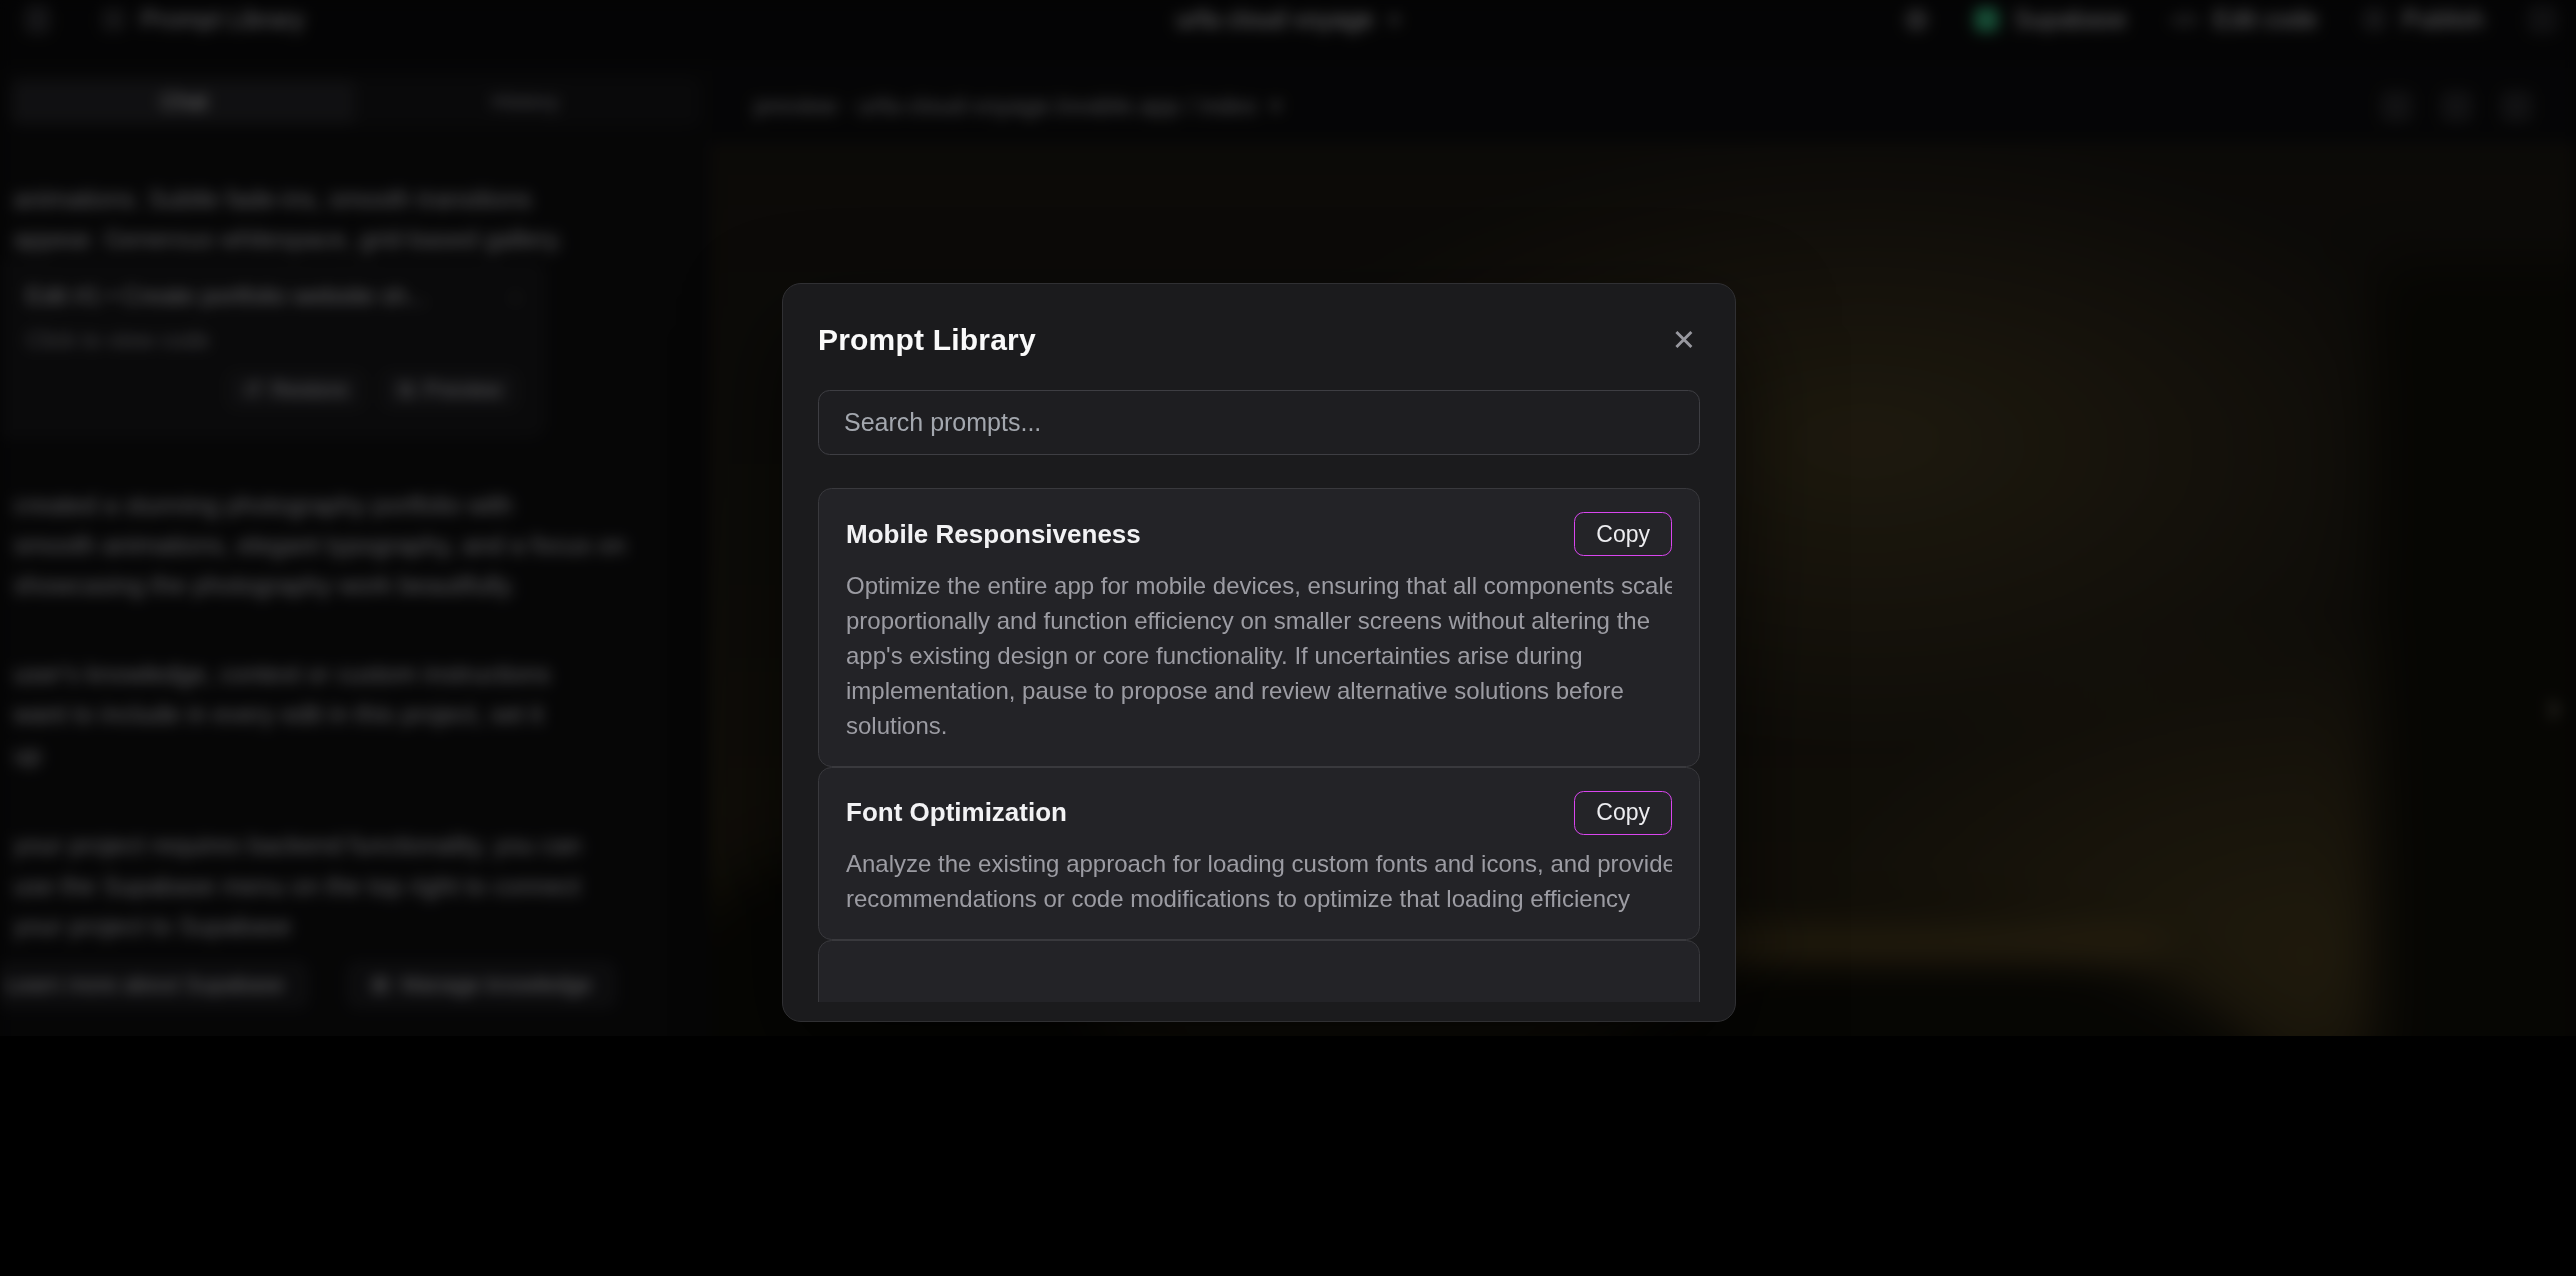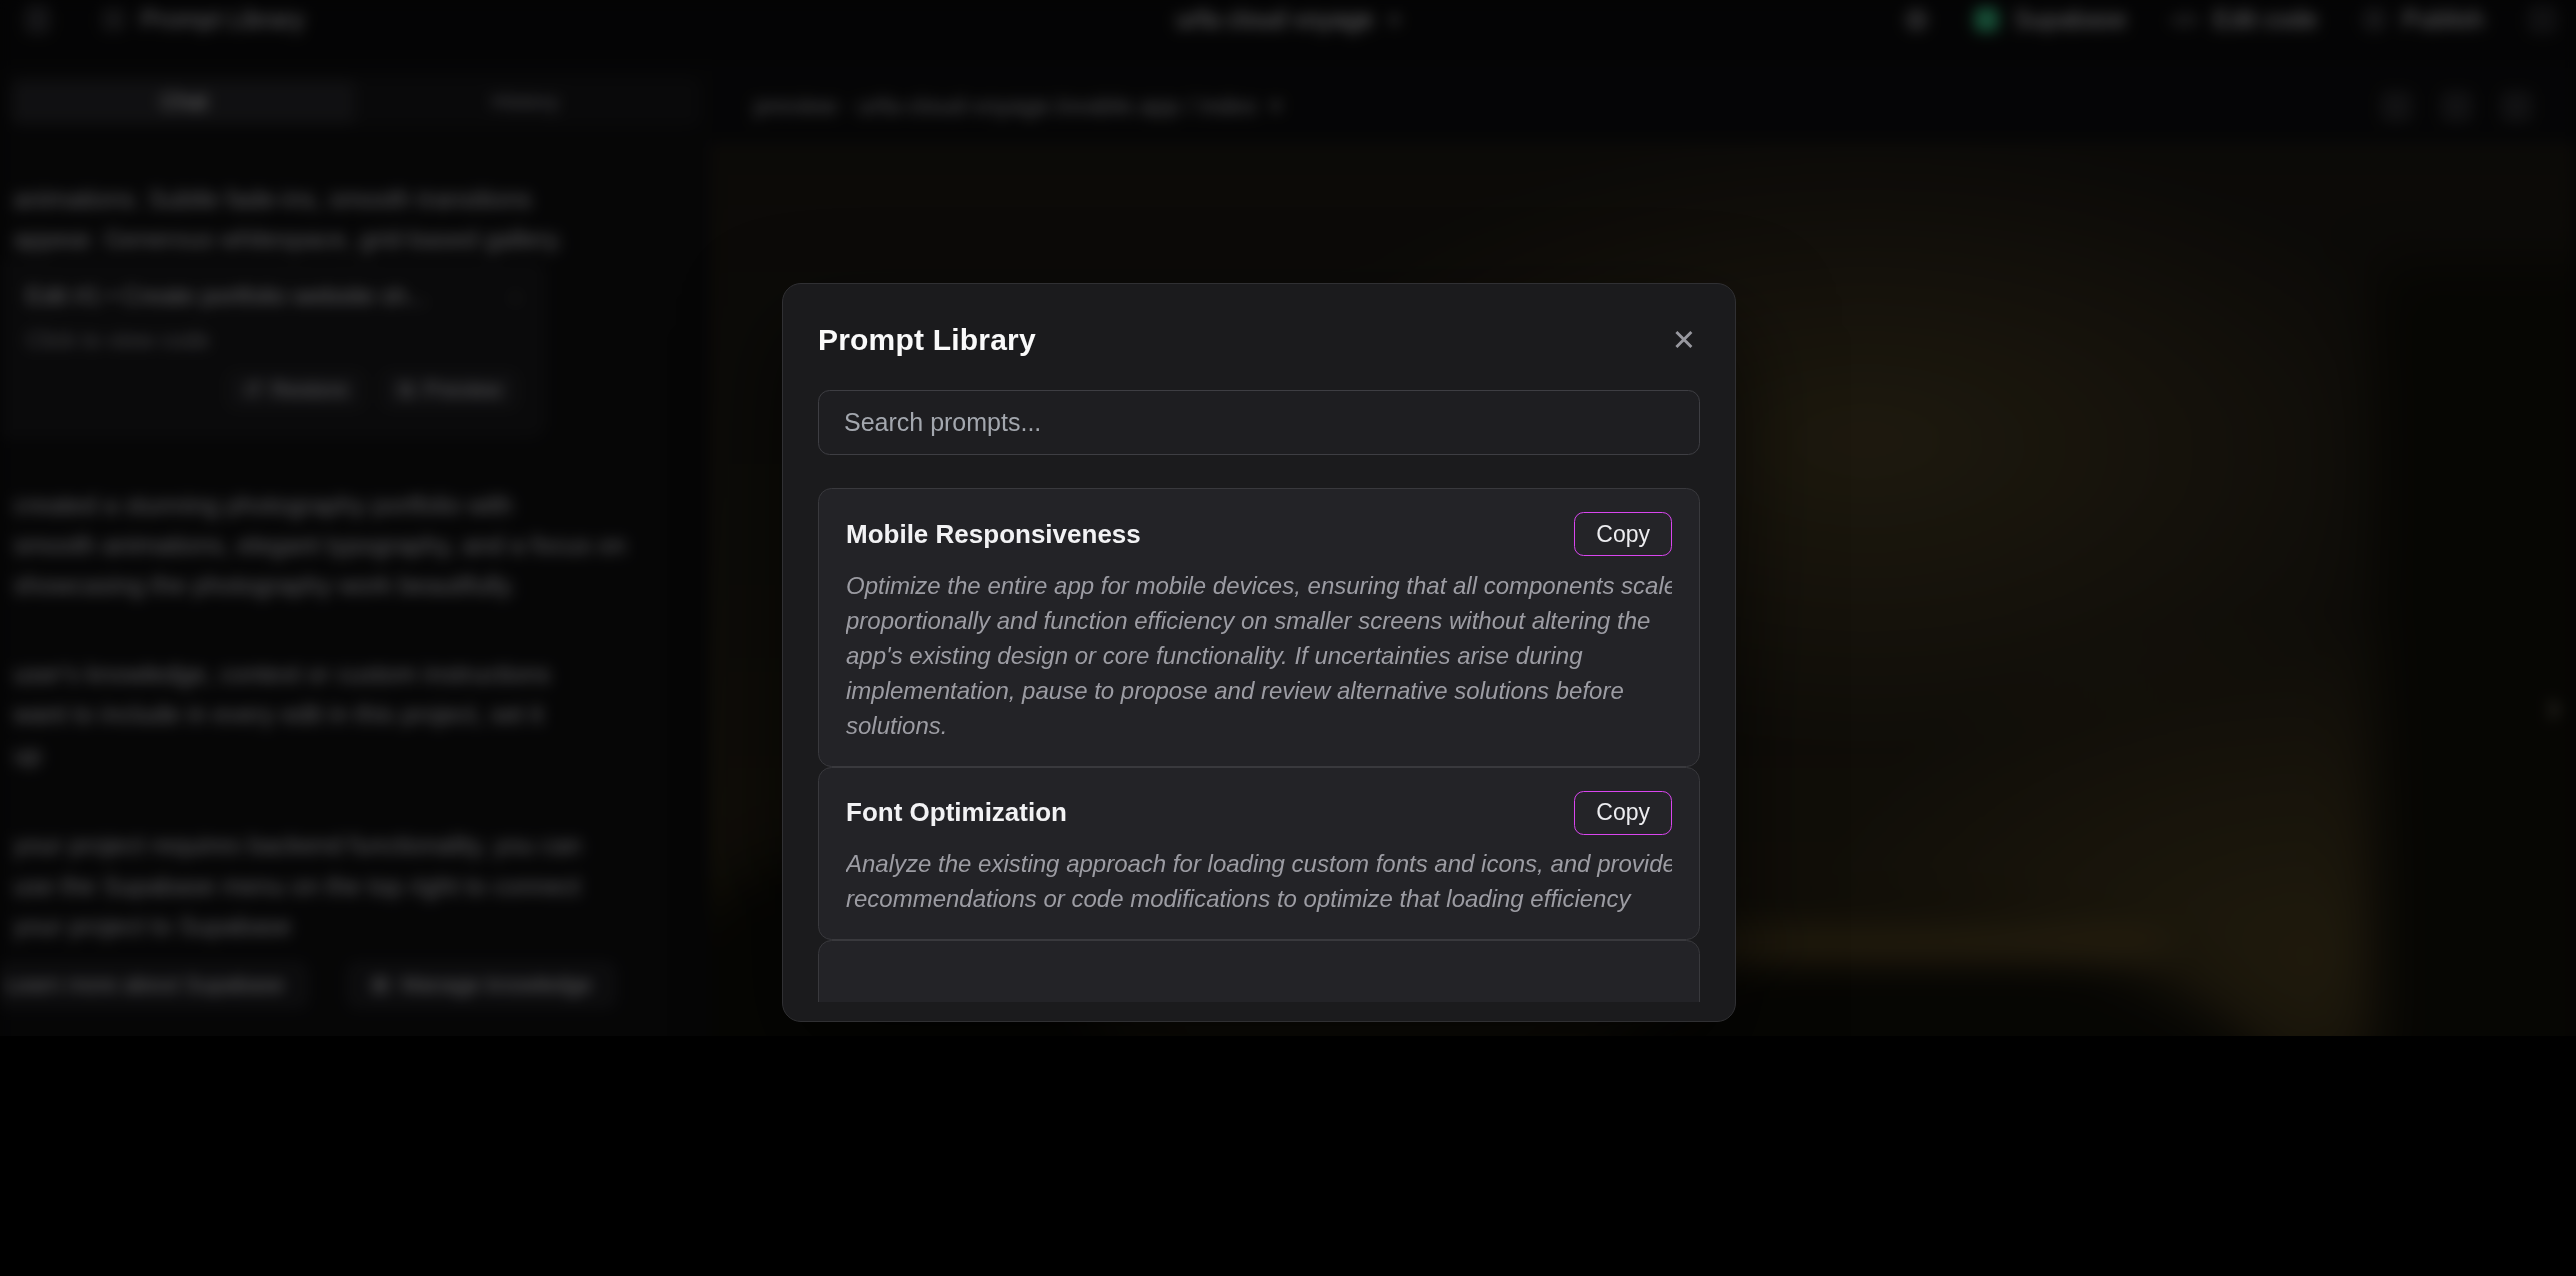--- a/index.html
+++ b/index.html
@@ -72,21 +72,21 @@
   .modal-title { color:#fafafa; font-size:30px; font-weight:700; letter-spacing:0.2px; }
   .close-btn { color:#98989f; font-size:29px; line-height:1; cursor:pointer; padding:3.9px; }
   .search-box { margin-top:29px; height:65px; border-radius:11.6px; border:1px solid #3e3e43; background:#1e1e21; display:flex; align-items:center; padding:0 7.7px; }
   .search-box input { width:100%; background:transparent; border:none; outline:none; color:#ec4899; font-size:25px; padding:0 17.3px; font-family:"Liberation Sans","DejaVu Sans",sans-serif; }
   .search-box input::placeholder { color:#a3a7ae; }
   .cards { margin-top:33px; flex:1; display:flex; flex-direction:column; overflow:hidden; }
   .card { background:#232327; border:1px solid #39393d; border-radius:13.5px; padding:23px 27px; flex:none; }
   .card-head { display:flex; align-items:center; justify-content:space-between; height:44px; }
   .card-title { color:#f2f2f4; font-size:26px; font-weight:700; }
   .copy-btn { height:44px; padding:0 21px; border-radius:9.6px; border:1px solid #d946ef; background:#242428; color:#ededf0; font-size:23px; display:flex; align-items:center; cursor:pointer; }
-  .card-body { margin-top:11.6px;font-style:italic; }
+  .card-body { margin-top:11.6px; }
   .body-line { color:#9c9ca3; font-size:24px; line-height:35px; white-space:nowrap; overflow:hidden; }
   .card-partial { min-height:135px; padding:0; }
 </style>
 </head>
 <body>
 
 <div class="stage">
 
   <div class="bg-ui">
 

